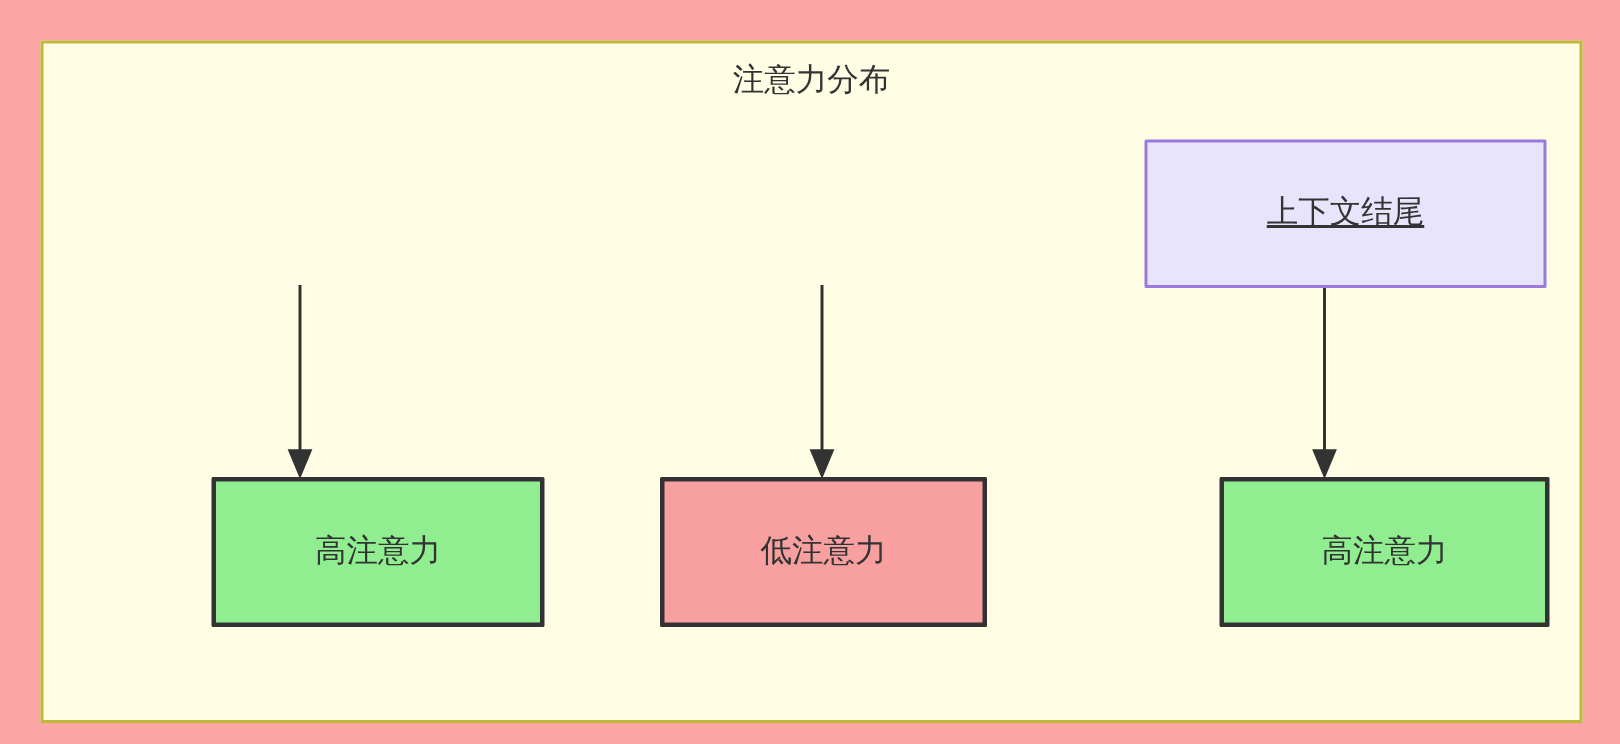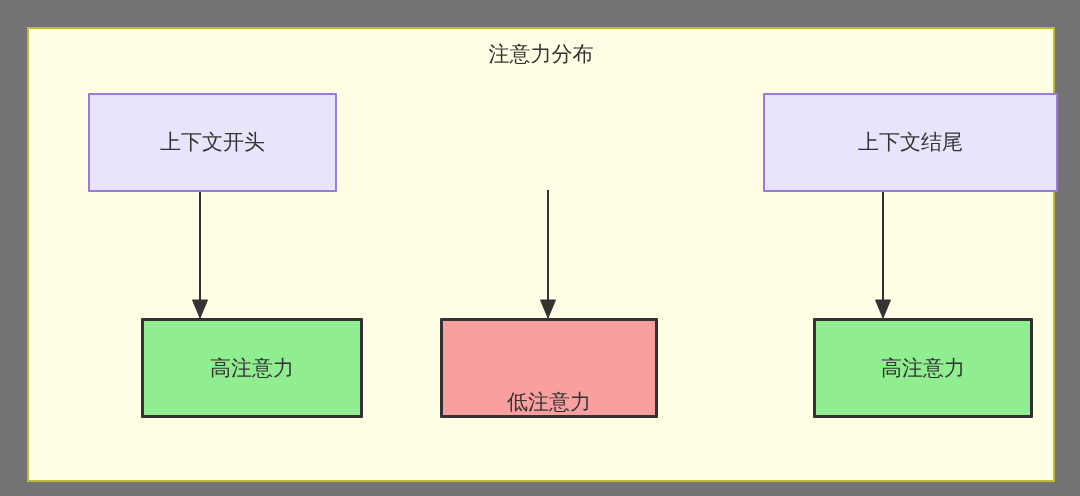--- a/index.html
+++ b/index.html
@@ -11,21 +11,21 @@
     width: 1080px;
     height: 496px;
     font-family: "Liberation Sans", "DejaVu Sans", sans-serif;
     overflow: hidden;
   }
 
   #canvas {
     position: relative;
     width: 1080px;
     height: 496px;
-    background: #737373;
+    background: #fca5a5;
   }
 
   
   #frame {
     position: absolute;
     left: 27px;
     top: 27px;
     width: 1028px;
     height: 455px;
     background: #fffde4;
@@ -110,34 +110,31 @@
   <svg class="edge" style="left:533px; top:190px; width:30px; height:132px;" viewBox="0 0 30 132">
     <line x1="15" y1="0" x2="15" y2="116"></line>
     <polygon points="15,128 7.5,110 22.5,110"></polygon>
   </svg>
 
   <svg class="edge" style="left:868px; top:190px; width:30px; height:132px;" viewBox="0 0 30 132">
     <line x1="15" y1="0" x2="15" y2="116"></line>
     <polygon points="15,128 7.5,110 22.5,110"></polygon>
   </svg>
 
-  <div class="node source" style="left:88px; top:93px; width:249px; height:99px;">
-    <span>上下文开头</span>
-  </div>
 
 
-  <div class="node source" style="left:763px; top:93px; width:295px; height:99px;">
+  <div class="node source" style="left:763px; top:93px; width:268px; height:99px;text-decoration:underline;">
     <span>上下文结尾</span>
   </div>
 
   <div class="node high" style="left:103px; top:318px; width:222px; height:100px;">
     <span>高注意力</span>
   </div>
 
-  <div class="node low" style="left:440px; top:318px; width:218px; height:100px;align-items:flex-end;">
+  <div class="node low" style="left:440px; top:318px; width:218px; height:100px;">
     <span>低注意力</span>
   </div>
 
   <div class="node high" style="left:775px; top:318px; width:220px; height:100px;">
     <span>高注意力</span>
   </div>
 
 </div>
 
 </body></html>

